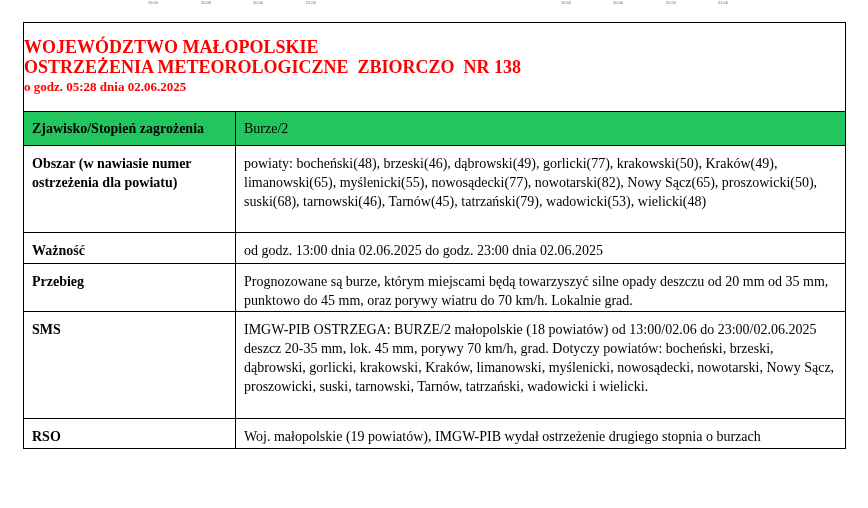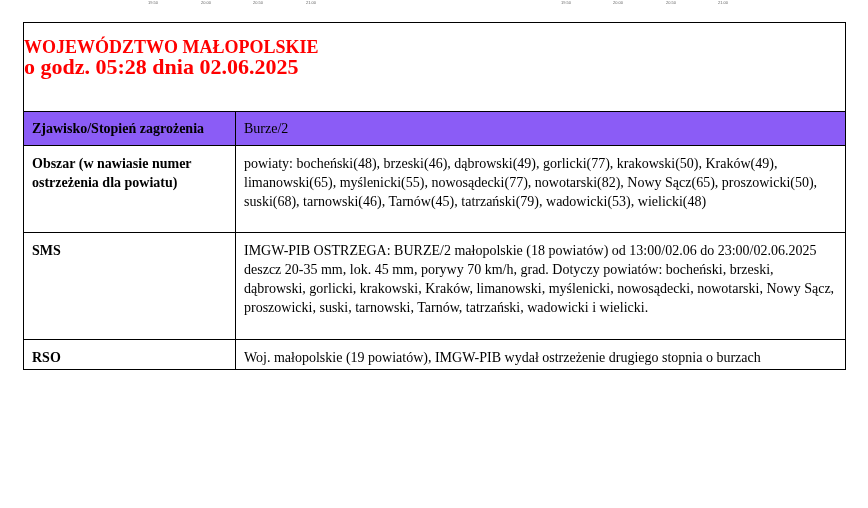--- a/index.html
+++ b/index.html
@@ -6,57 +6,66 @@
     body { width: 868px; height: 508px; position: relative; overflow: hidden;
            font-family: "Liberation Serif", "DejaVu Serif", serif; color: #000; }
     .ruler { position: absolute; top: 0; left: 0; width: 868px; height: 7px; }
     .ruler span { position: absolute; top: 0; font-family: "Liberation Sans", sans-serif;
                   font-size: 4px; color: #666; line-height: 5px; }
     .header-box { position: absolute; left: 23px; top: 22px; width: 821px; height: 104px;
                   border: 1px solid #000; border-bottom: none; text-align: left;
                   color: #ff0000; font-weight: bold; font-size: 18px; }
     .header-box .line { height: 20px; line-height: 20px; white-space: pre; }
     .header-box .l1 { margin-top: 14px; }
-    .header-box .l4 { font-size: 22px; }
+    .header-box .l4 { font-size: 13px; }
     table.warn { position: absolute; left: 23px; top: 111px; width: 823px;
                  border-collapse: collapse; table-layout: fixed; font-size: 14px; }
     table.warn td { border: 1px solid #000; padding: 0 8px; vertical-align: top; line-height: 19px; }
     table.warn td.k { width: 195px; font-weight: bold; }
-    table.warn tr.head td { background: #8b5cf6; height: 33px; vertical-align: middle; font-size: 14px; }
+    table.warn tr.head td { background: #22c55e; height: 33px; vertical-align: middle; font-size: 14px; }
     .pad { padding-top: 8px !important; margin-top: 32px; }
   </style>
 </head>
 <body>
 
 <div class="ruler">
   <span style="left:148px">19.50</span>
   <span style="left:201px">20.00</span>
   <span style="left:253px">20.50</span>
   <span style="left:306px">21.00</span>
   <span style="left:561px">19.50</span>
   <span style="left:613px">20.00</span>
   <span style="left:666px">20.50</span>
   <span style="left:718px">21.00</span>
 </div>
 
 <div class="header-box">
   <div class="line l1">WOJEWÓDZTWO MAŁOPOLSKIE</div>
+  <div class="line">OSTRZEŻENIA METEOROLOGICZNE  ZBIORCZO  NR 138</div>
   <div class="line l4">o godz. 05:28 dnia 02.06.2025</div>
 </div>
 
 <table class="warn">
   <tbody>
       <tr class="head">
     <td class="k">Zjawisko/Stopień zagrożenia</td>
     <td>Burze/2</td>
   </tr>
   <tr style="height:87px">
     <td class="k pad">Obszar (w nawiasie numer ostrzeżenia dla powiatu)</td>
     <td class="pad">powiaty: bocheński(48), brzeski(46), dąbrowski(49), gorlicki(77), krakowski(50), Kraków(49), limanowski(65), myślenicki(55),  nowosądecki(77), nowotarski(82), Nowy Sącz(65), proszowicki(50), suski(68), tarnowski(46), Tarnów(45), tatrzański(79), wadowicki(53), wielicki(48)</td>
   </tr>
+  <tr style="height:31px">
+    <td class="k pad">Ważność</td>
+    <td class="pad">od godz. 13:00 dnia 02.06.2025 do godz. 23:00 dnia 02.06.2025</td>
+  </tr>
+  <tr style="height:48px">
+    <td class="k pad">Przebieg</td>
+    <td class="pad">Prognozowane są burze, którym miejscami będą towarzyszyć  silne opady deszczu od 20 mm od 35 mm, punktowo do 45 mm, oraz porywy wiatru do 70 km/h. Lokalnie grad.</td>
+  </tr>
   <tr style="height:107px">
     <td class="k pad">SMS</td>
     <td class="pad">IMGW-PIB OSTRZEGA: BURZE/2 małopolskie (18 powiatów) od 13:00/02.06 do 23:00/02.06.2025 deszcz 20-35 mm, lok. 45 mm, porywy 70 km/h, grad. Dotyczy powiatów: bocheński, brzeski, dąbrowski, gorlicki, krakowski, Kraków, limanowski, myślenicki, nowosądecki, nowotarski, Nowy Sącz, proszowicki, suski, tarnowski, Tarnów, tatrzański, wadowicki i wielicki.</td>
   </tr>
   <tr style="height:30px">
     <td class="k pad">RSO</td>
     <td class="pad">Woj. małopolskie (19 powiatów), IMGW-PIB wydał ostrzeżenie drugiego stopnia o burzach</td>
   </tr>
 </tbody>
   </table>

